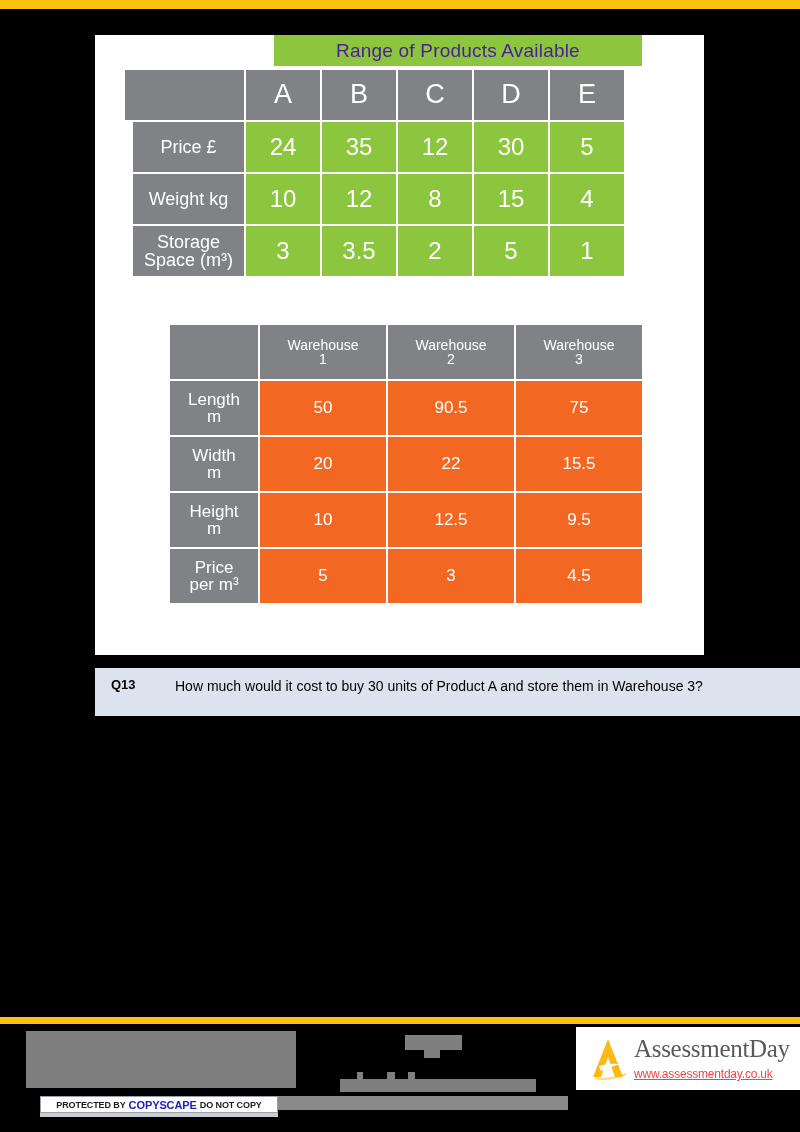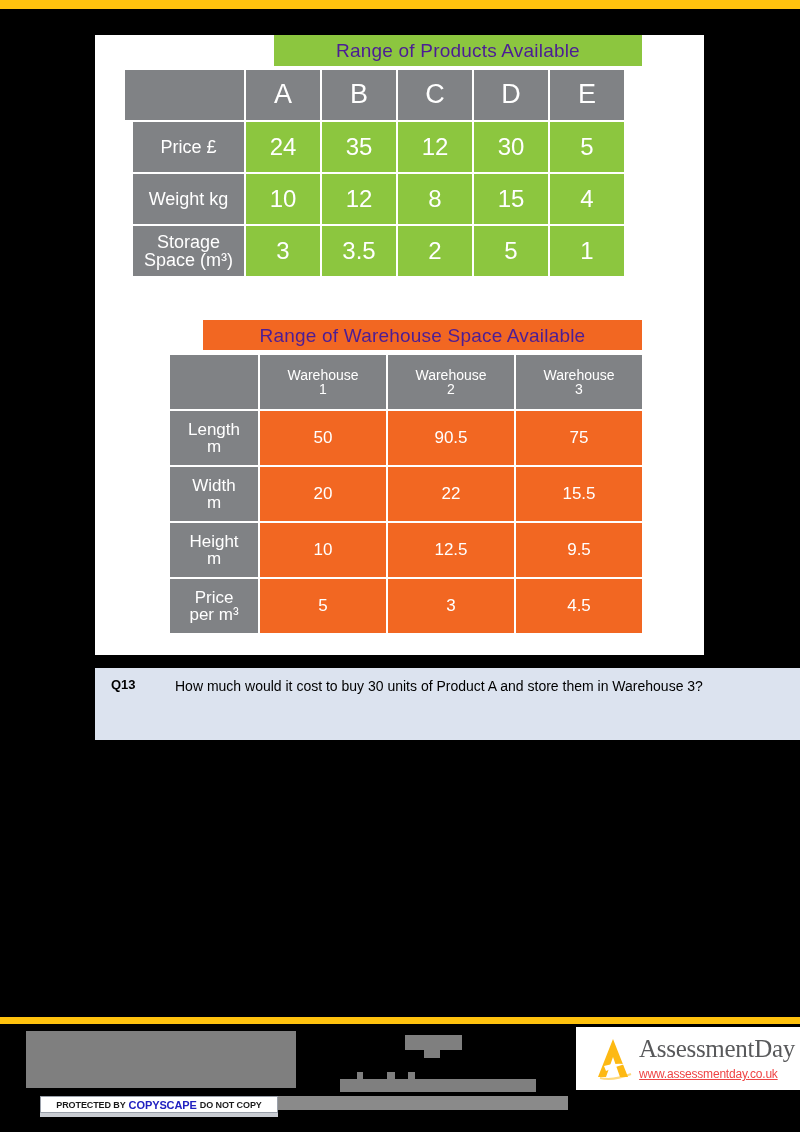--- a/index.html
+++ b/index.html
@@ -101,21 +101,21 @@
     gap: 2px;
   }
   .t-warehouse .val { background: #F26722; font-size: 17px; }
   .t-warehouse .colhead { font-size: 14px; flex-direction: column; }
   .t-warehouse .rowlabel { font-size: 17px; flex-direction: column; }
 
   
   .question-box {
     position: absolute;
     left: 95px; top: 668px;
-    width: 705px; height: 72px;
+    width: 705px; height: 48px;
     background: #DCE3EF;
     display: flex;
     align-items: flex-start;
     padding: 9px 0 0 0;
   }
   .q-number {
     width: 80px;
     padding-left: 16px;
     font-size: 13px;
     font-weight: bold;
@@ -216,21 +216,20 @@
 
   
   .logo-box {
     position: absolute;
     left: 576px; top: 1027px;
     width: 224px; height: 63px;
     background: #FFFFFF;
     display: flex;
     align-items: center;
     padding-left: 6px;
-    justify-content: center;
   }
   .logo-mark { width: 52px; height: 52px; flex: 0 0 52px; position: relative; }
   .logo-text { display: flex; flex-direction: column; justify-content: center; }
   .logo-title {
     font-family: "Liberation Serif", serif;
     font-size: 25px;
     color: #58595B;
     line-height: 1;
     letter-spacing: -0.3px;
   }
@@ -283,21 +282,20 @@
         </div>
         <div class="cell val">3</div>
         <div class="cell val">3.5</div>
         <div class="cell val">2</div>
         <div class="cell val">5</div>
         <div class="cell val">1</div>
       </div>
     </div>
 
     <div class="table-block t-warehouse">
-      <div class="table-title">Range of Warehouse Space Available</div>
 
       <div class="grid">
 
         <div class="cell blank"></div>
         <div class="cell colhead">
           <span>Warehouse</span>
           <span>1</span>
         </div>
         <div class="cell colhead">
           <span>Warehouse</span>

